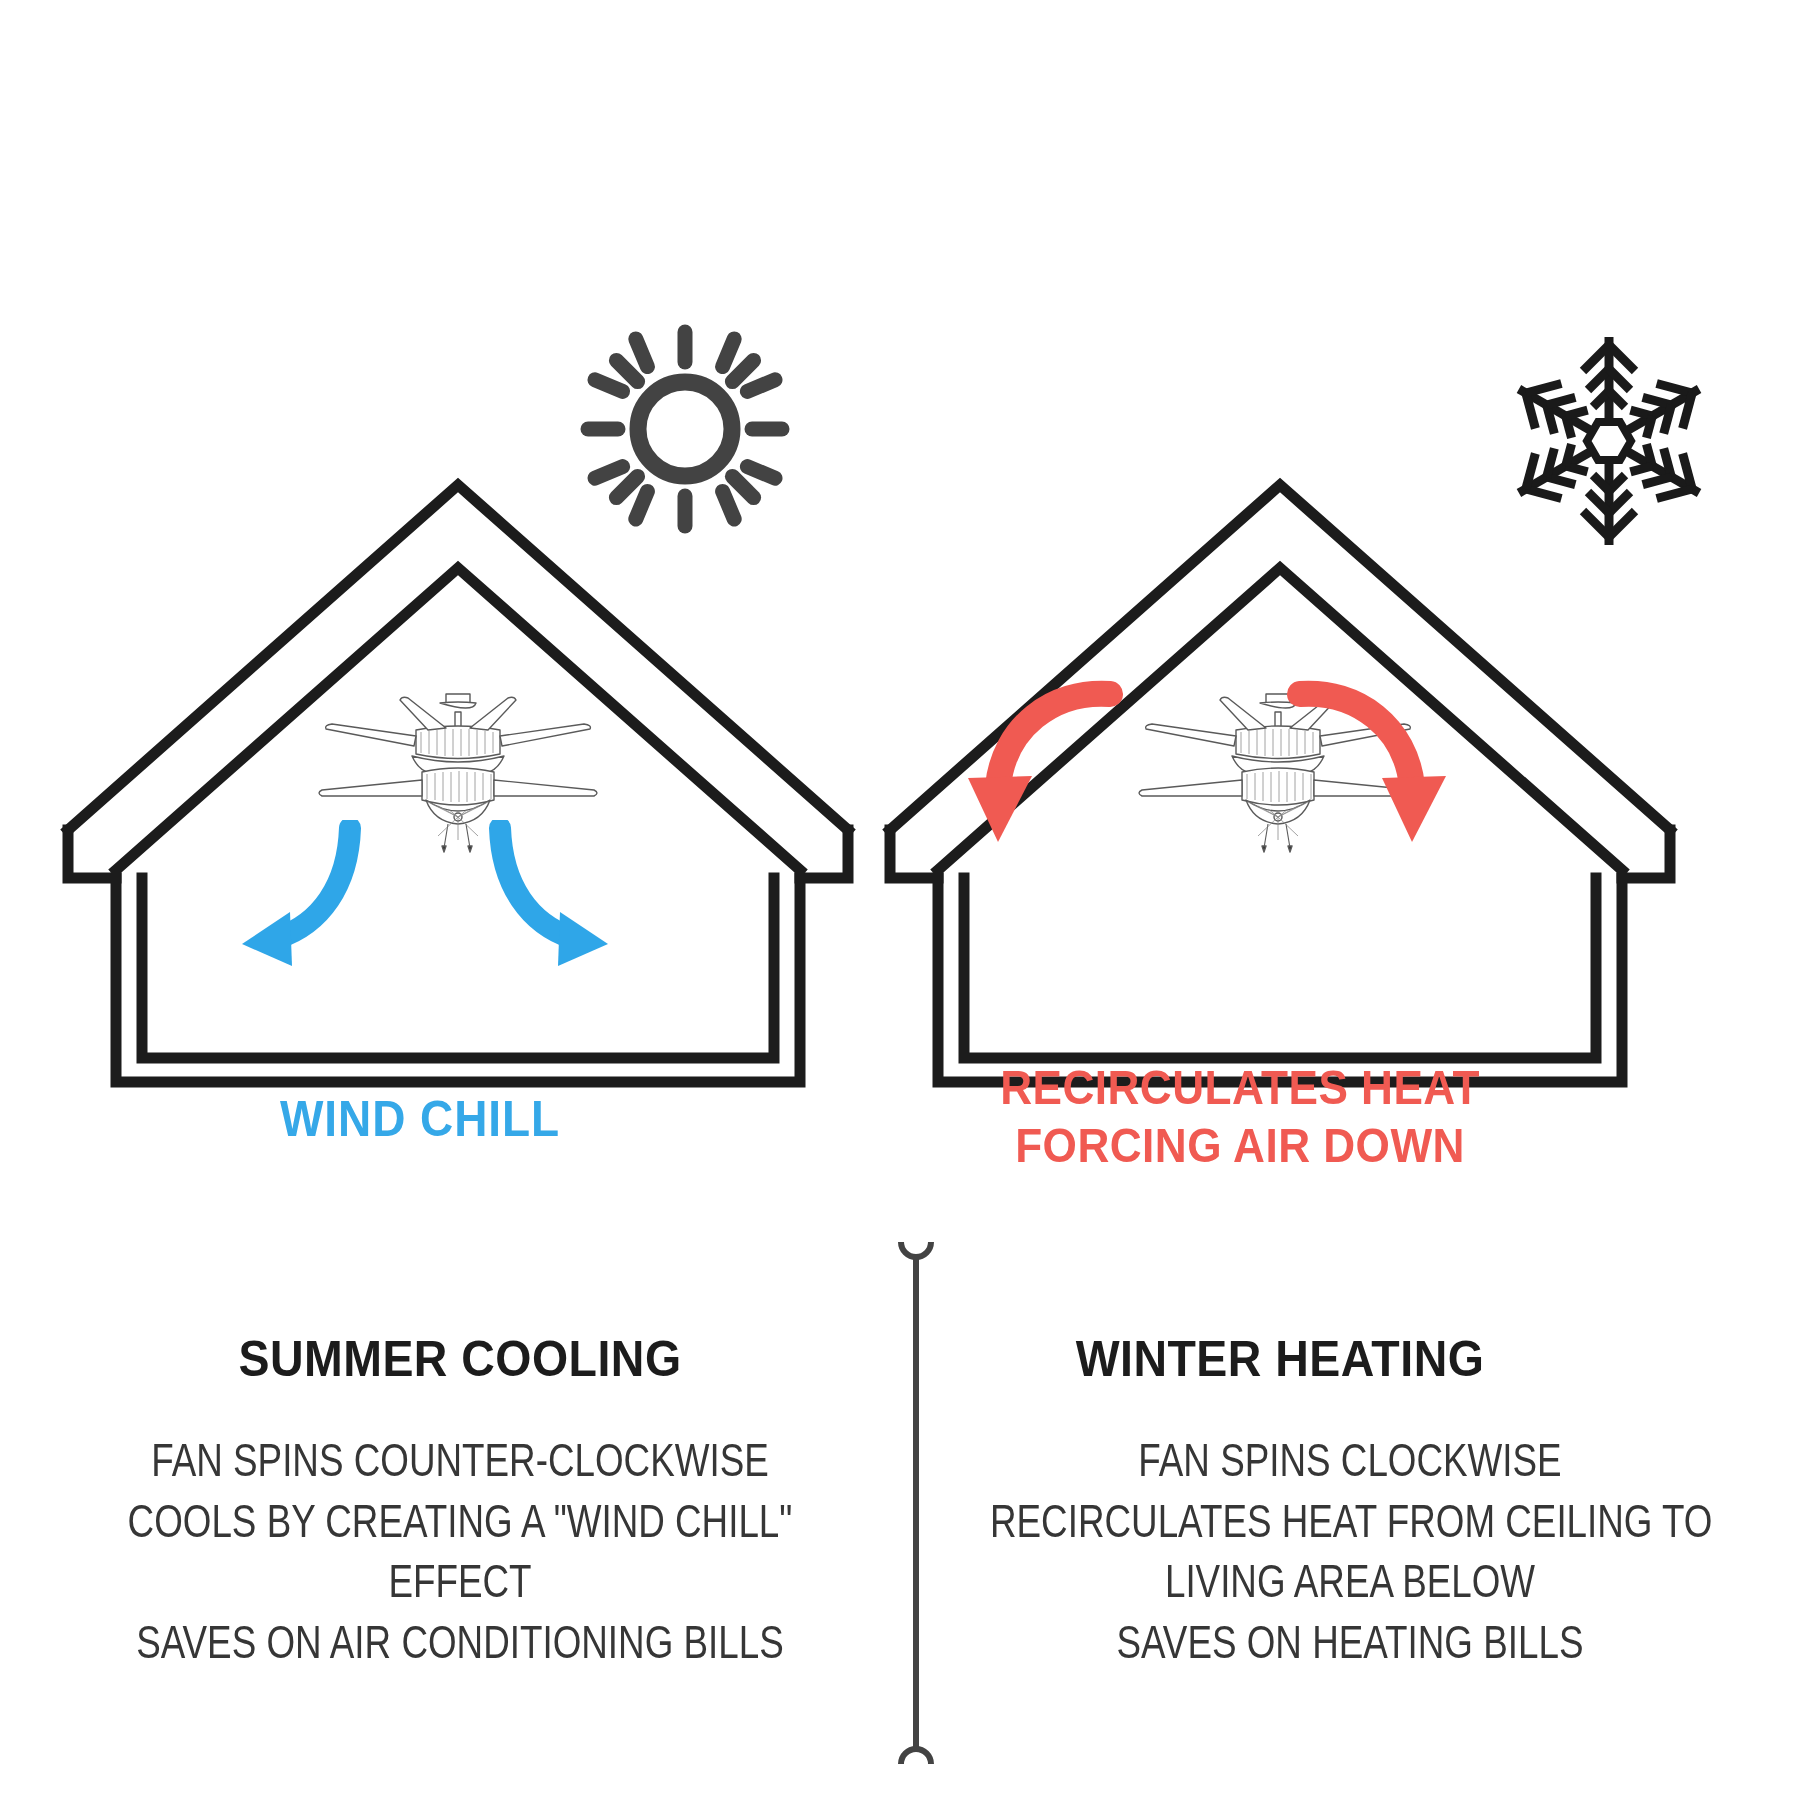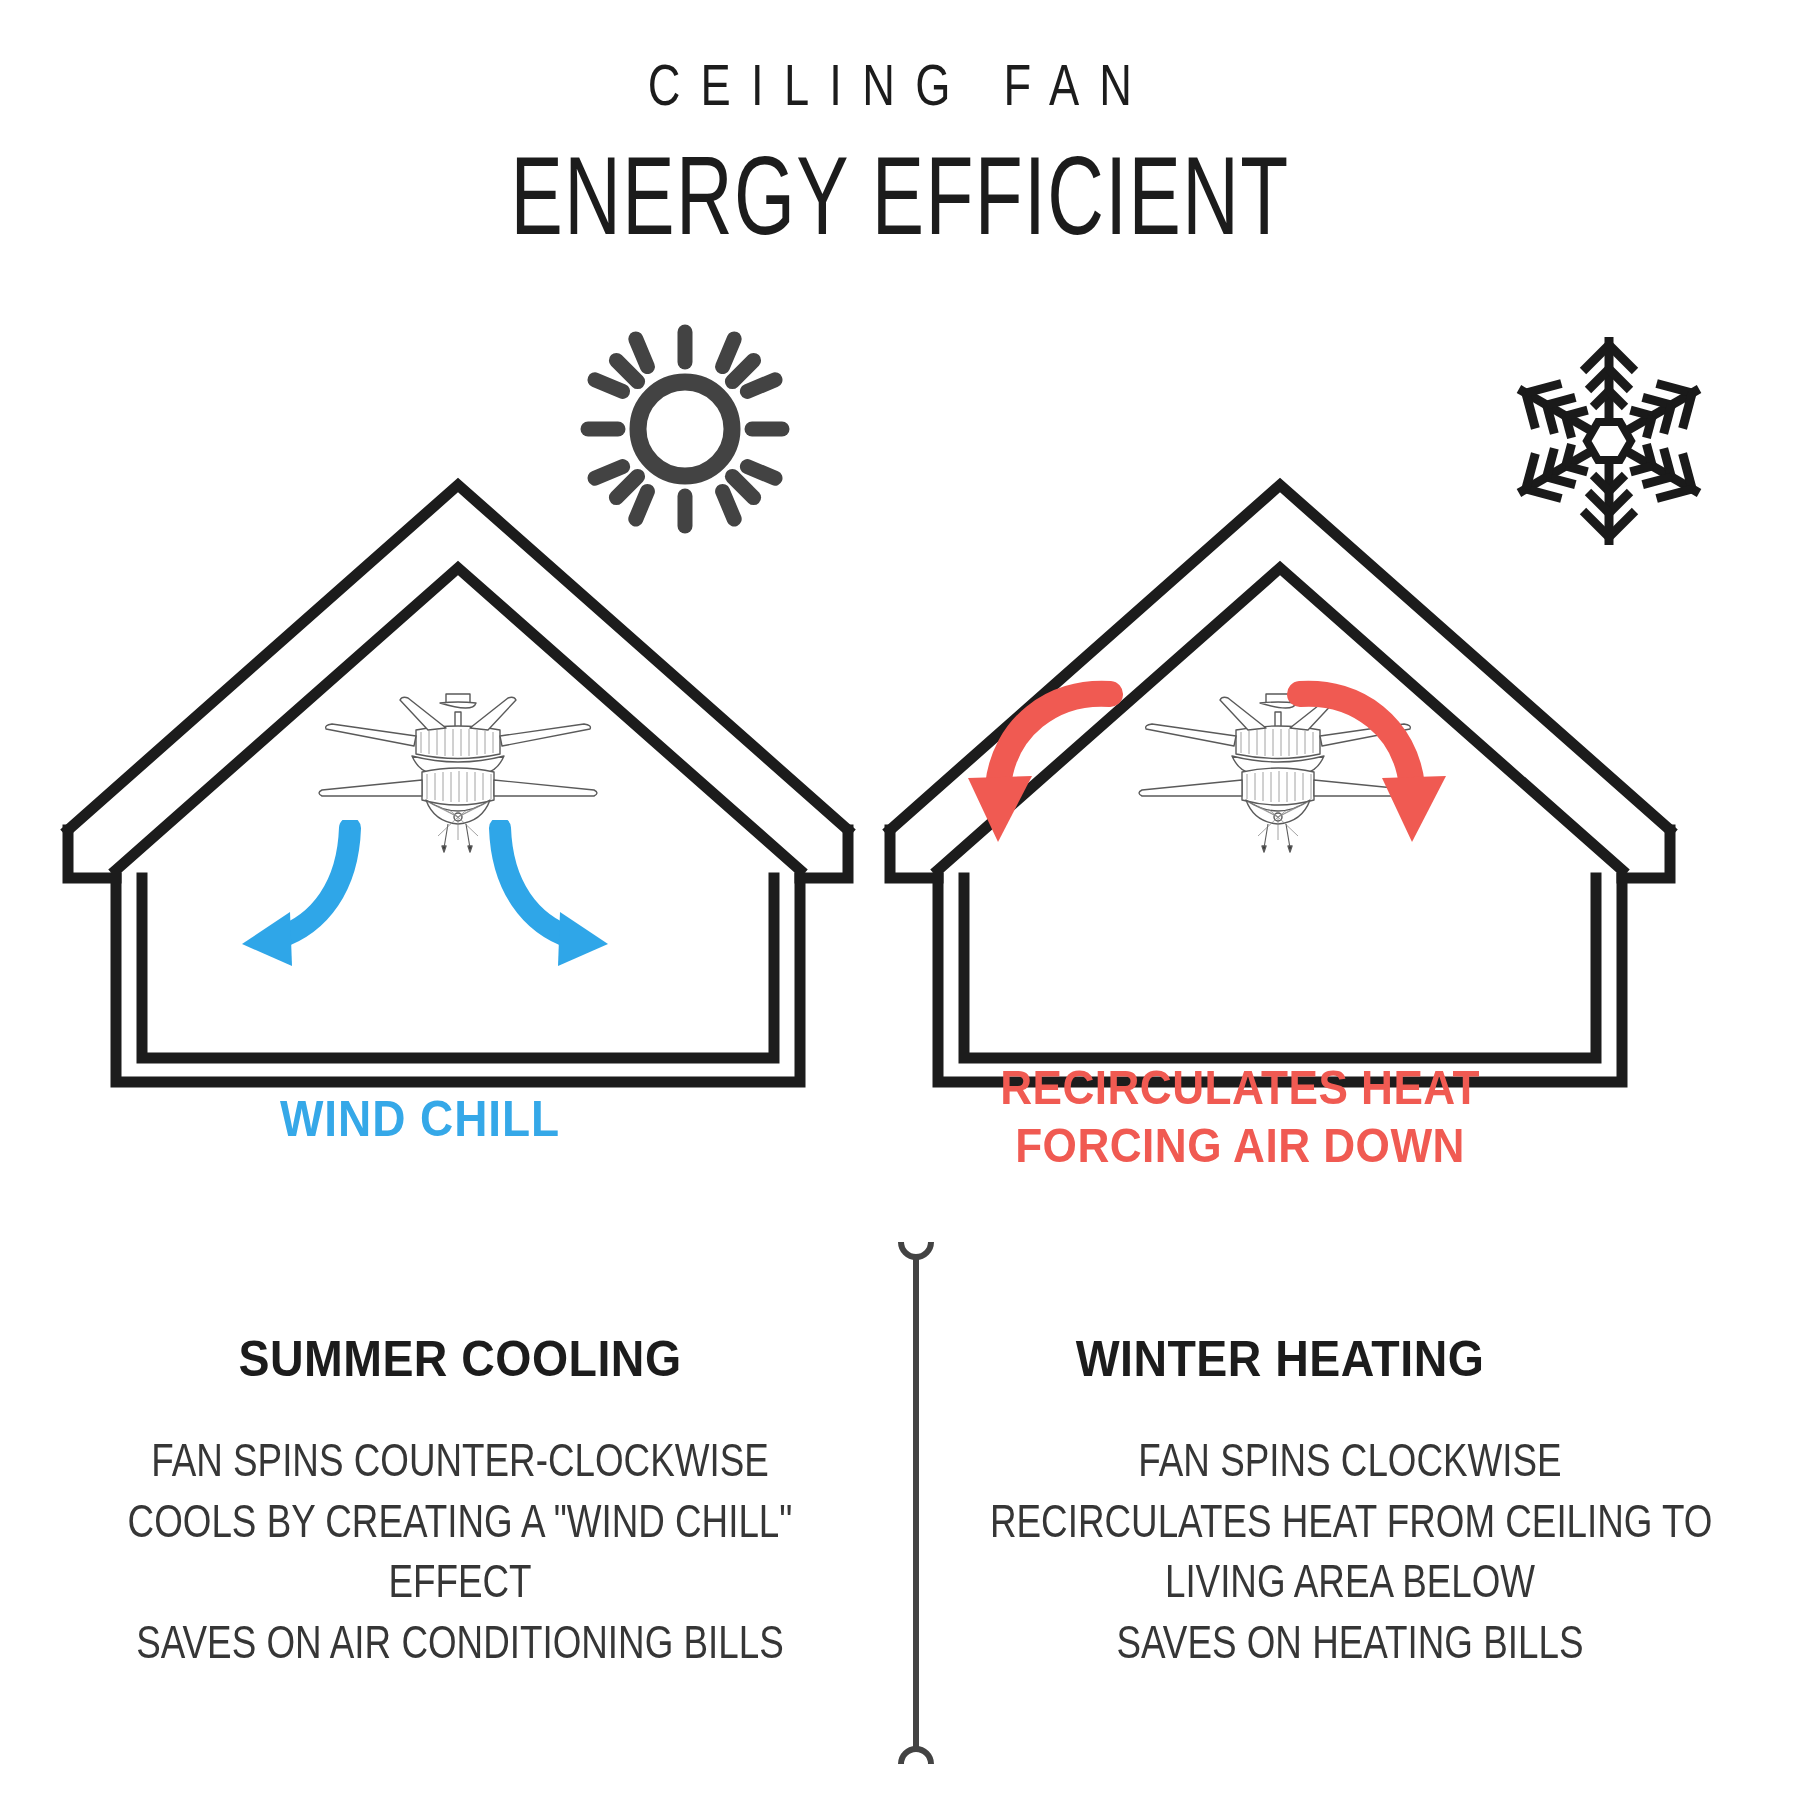--- a/index.html
+++ b/index.html
@@ -159,24 +159,20 @@
     top: 1238px;
     width: 40px;
     height: 530px;
   }
 </style>
 </head>
 <body>
 
 <div id="page">
 
-  <div class="title-block">
-    <div class="eyebrow">CEILING FAN</div>
-    <div class="headline">ENERGY EFFICIENT</div>
-  </div>
 
   <div class="sun-icon">
     <svg viewBox="0 0 214 214" width="214" height="214" aria-hidden="true">
       <g fill="none" stroke="#434343" stroke-linecap="round">
         <circle cx="107" cy="107" r="47" stroke-width="17"></circle>
         <g stroke-width="15">
           <line x1="107" y1="10" x2="107" y2="40"></line>
           <line x1="107" y1="174" x2="107" y2="204"></line>
           <line x1="10" y1="107" x2="40" y2="107"></line>
           <line x1="174" y1="107" x2="204" y2="107"></line>

